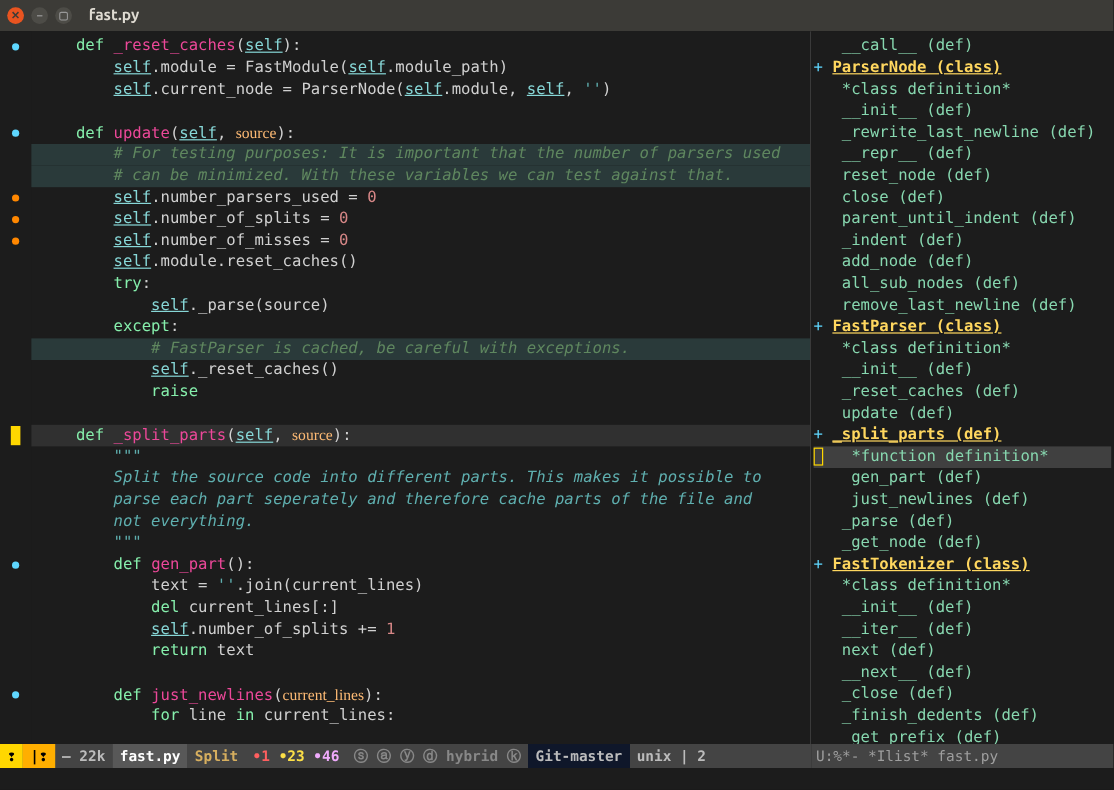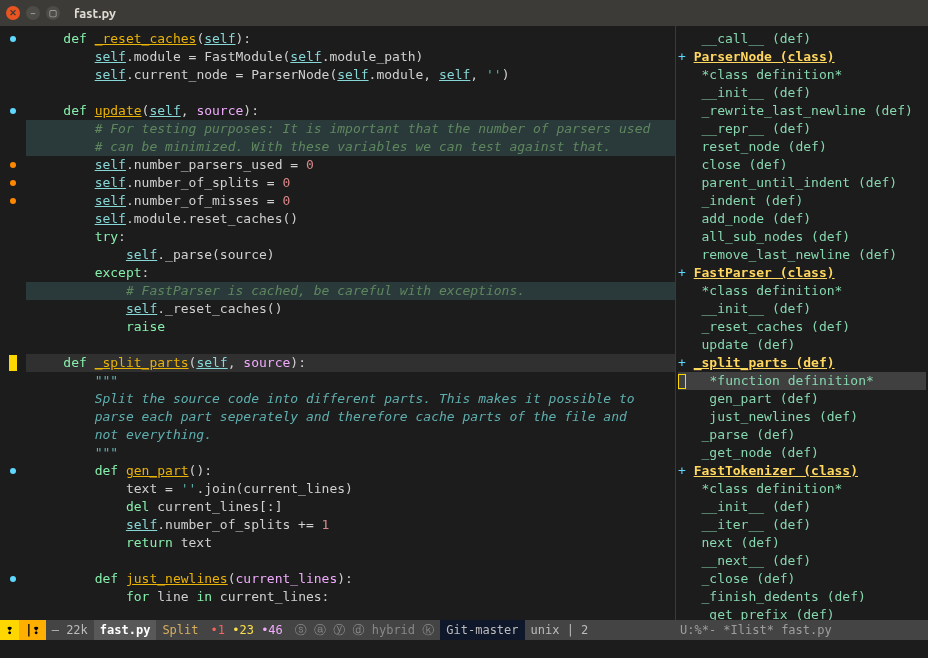--- a/index.html
+++ b/index.html
@@ -68,23 +68,23 @@
   flex: 1;
   padding-top: 4px;
   line-height: 18px;
   white-space: pre;
   overflow: hidden;
 }
 .line { height: 18px; padding-left: 6px; }
 .line.curline { background: #303030; }
 .line.hilite { background: #2a3a3a; }
 .kw { color: #86efac; }
-.fn { color: #eab308; text-decoration: underline; }
+.fn { color: #ec4899; }
 .self { color: #87d7d7; text-decoration: underline; }
-.param { color: #f0abfc; }
+.param { color: #fdba74; font-family: Liberation Serif, serif; }
 .str { color: #5fafaf; font-style: italic; }
 .cmt { color: #5f875f; font-style: italic; }
 .num { color: #d78787; }
 .outline {
   width: 252px;
   background: #1c1c1c;
   padding: 4px 2px;
   line-height: 18px;
   overflow: hidden;
 }
@@ -114,21 +114,21 @@
   overflow: hidden;
 }
 .ml-right {
   width: 252px;
   background: #444444;
   color: #9e9e9e;
   display: flex;
   align-items: center;
   padding: 0 4px;
 }
-.ml-seg { padding: 0 6px; height: 100%; display: flex; align-items: center; }
+.ml-seg { padding: 0 6px; height: 100%; display: flex; align-items: center; font-weight: bold; }
 .ml-warn { background: #ffd700; color: #000; font-weight: bold; }
 .ml-file { background: #585858; color: #fff; font-weight: bold; }
 .ml-mode { background: #444; color: #d7af5f; }
 .ml-red { color: #ff5f5f; }
 .ml-orange { color: #fde047; }
 .ml-blue { color: #f0abfc; }
 .minibuf { height: 18px; background: #1c1c1c; }
 </style>
 </head>
 <body>

